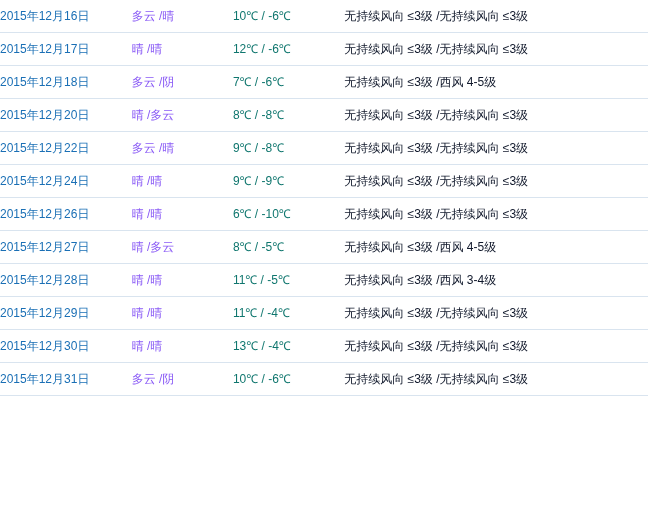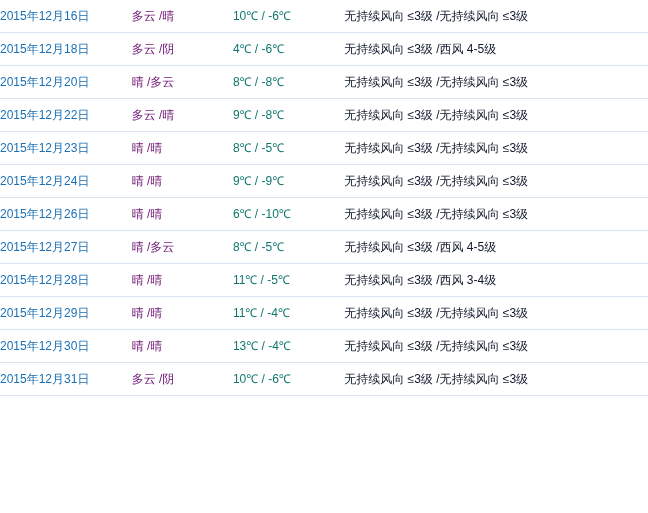--- a/index.html
+++ b/index.html
@@ -32,21 +32,21 @@
   }
   td.col-date {
     width: 130px;
     padding-left: 8px;
     color: #1a6fb5;
     font-size: 12px;
   }
   td.col-cond {
     width: 100px;
     padding-left: 4px;
-    color: #701a75;
+    color: #8b5cf6;
   }
   td.col-temp {
     width: 110px;
     padding-left: 4px;
     color: #0f766e;
   }
   td.col-wind {
     width: 300px;
     padding-left: 4px;
     color: #0f172a;
@@ -57,41 +57,41 @@
 
 <table id="weather-table">
   <tbody>
       <tr>
         <td class="col-date">2015年12月16日</td>
         <td class="col-cond">多云 /晴</td>
         <td class="col-temp">10℃ / -6℃</td>
         <td class="col-wind">无持续风向 ≤3级 /无持续风向 ≤3级</td>
       </tr>
       <tr>
+        <td class="col-date">2015年12月17日</td>
+        <td class="col-cond">晴 /晴</td>
+        <td class="col-temp">12℃ / -6℃</td>
+        <td class="col-wind">无持续风向 ≤3级 /无持续风向 ≤3级</td>
+      </tr>
+      <tr>
         <td class="col-date">2015年12月18日</td>
         <td class="col-cond">多云 /阴</td>
-        <td class="col-temp">4℃ / -6℃</td>
+        <td class="col-temp">7℃ / -6℃</td>
         <td class="col-wind">无持续风向 ≤3级 /西风 4-5级</td>
       </tr>
       <tr>
         <td class="col-date">2015年12月20日</td>
         <td class="col-cond">晴 /多云</td>
         <td class="col-temp">8℃ / -8℃</td>
         <td class="col-wind">无持续风向 ≤3级 /无持续风向 ≤3级</td>
       </tr>
       <tr>
         <td class="col-date">2015年12月22日</td>
         <td class="col-cond">多云 /晴</td>
         <td class="col-temp">9℃ / -8℃</td>
-        <td class="col-wind">无持续风向 ≤3级 /无持续风向 ≤3级</td>
-      </tr>
-      <tr>
-        <td class="col-date">2015年12月23日</td>
-        <td class="col-cond">晴 /晴</td>
-        <td class="col-temp">8℃ / -5℃</td>
         <td class="col-wind">无持续风向 ≤3级 /无持续风向 ≤3级</td>
       </tr>
       <tr>
         <td class="col-date">2015年12月24日</td>
         <td class="col-cond">晴 /晴</td>
         <td class="col-temp">9℃ / -9℃</td>
         <td class="col-wind">无持续风向 ≤3级 /无持续风向 ≤3级</td>
       </tr>
       <tr>
         <td class="col-date">2015年12月26日</td>

